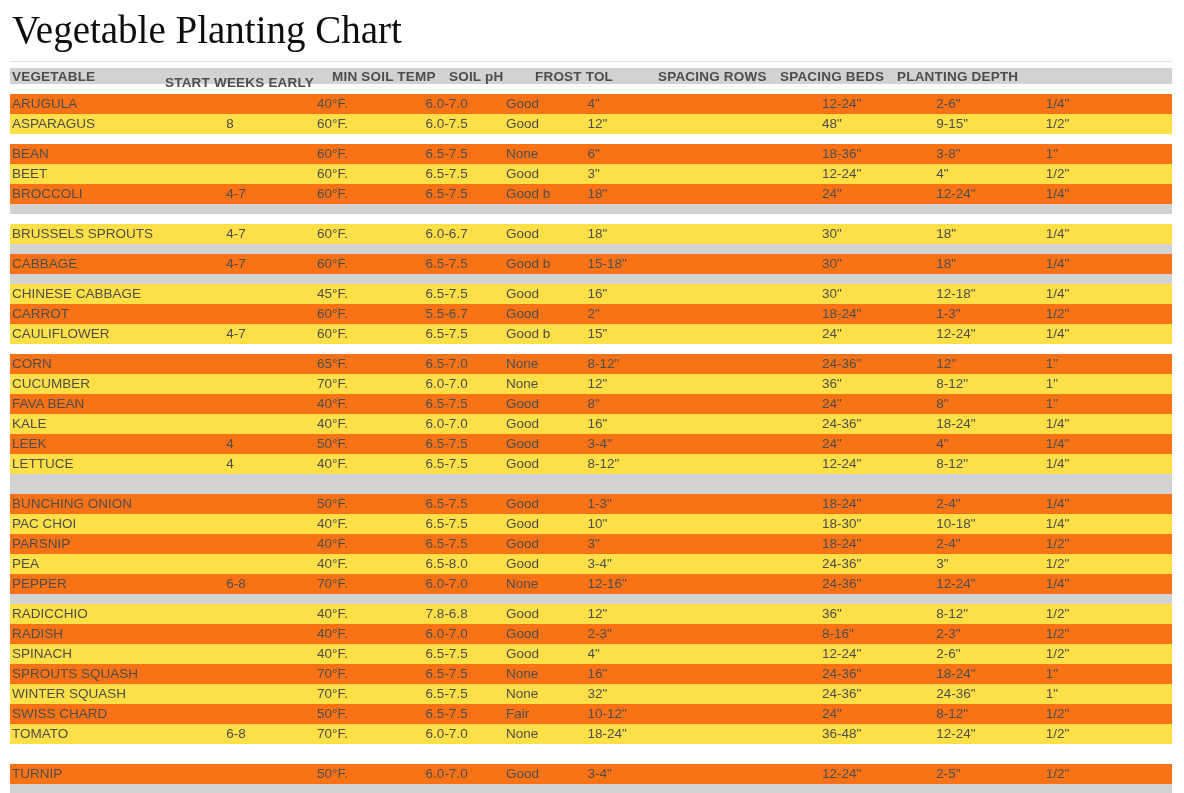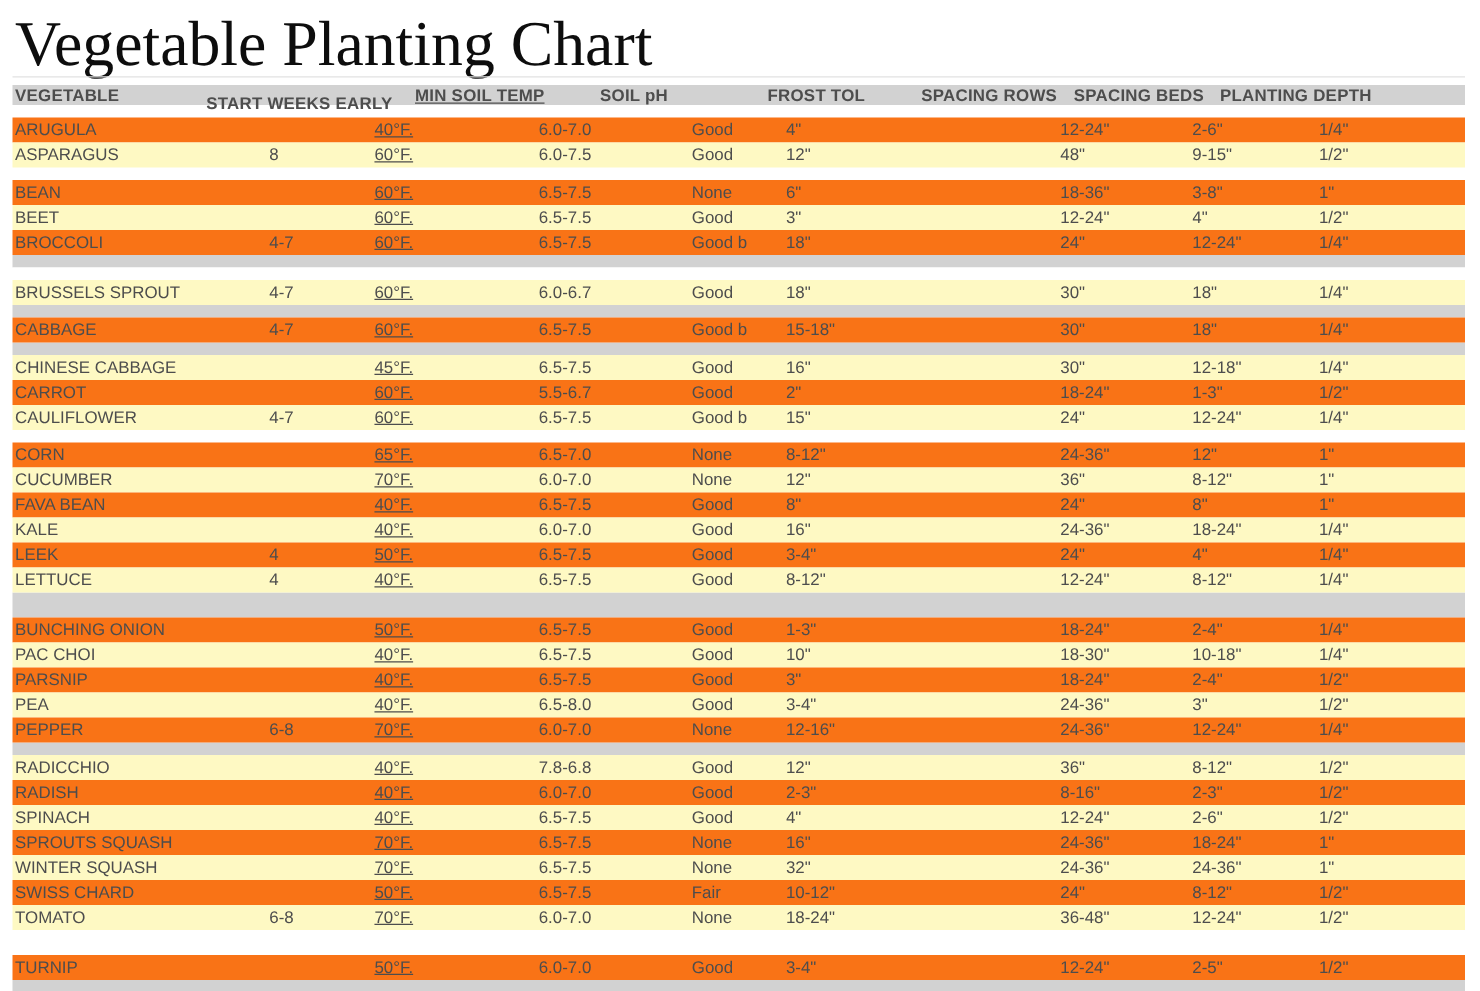--- a/index.html
+++ b/index.html
@@ -18,21 +18,21 @@
   .page {
     position: relative;
     width: 1184px;
     height: 793px;
     box-sizing: border-box;
   }
 
   
   .title {
     font-family: "Liberation Serif", serif;
-    font-size: 51px;
+    font-size: 39px;
     line-height: 1.05;
     font-weight: 400;
     color: #0d0d0d;
     margin: 0;
     padding: 10px 0 0 12px;
     letter-spacing: 0px;
   }
 
   .title-rule {
     position: absolute;
@@ -55,21 +55,21 @@
     position: relative;
     display: flex;
     width: 1162px;
     margin-left: 10px;
     box-sizing: border-box;
     height: 20px;
     align-items: center;
   }
 
   .row.shaded { background: #f97316; }
-  .row.plain  { background: #fef9c3; }
+  .row.plain  { background: #fde047; }
 
   
   .row.header {
     background: #d2d2d2;
     height: 16px;
     font-weight: bold;
     font-size: 12.5px;
     letter-spacing: 0.2px;
     color: #555555;
   }
@@ -89,23 +89,23 @@
     line-height: 20px;
     color: #4d4d4d;
     white-space: nowrap;
     overflow: hidden;
     box-sizing: border-box;
   }
 
   
   .c0 { width: 155px; padding-left: 2px; }   
   .c1 { width: 167px; }                       
-  .c2 { width: 117px; text-decoration: underline; }                       
-  .c3 { width:  86px; margin-left: 31px; }                       
-  .c4 { width:  87px; margin-left: 48px; }                       
+  .c2 { width: 117px; }                       
+  .c3 { width:  86px; }                       
+  .c4 { width:  87px; }                       
   .c5 { width: 212px; }                       
   .c6 { width: 122px; margin-left: 36px; }                       
   .c7 { width: 117px; }                       
   .c8 { width: 135px; }                       
 
   
   .row.header .c0 { width: 155px; }
   .row.header .c1 { width: 167px; margin-top: 12px; }
 
   

